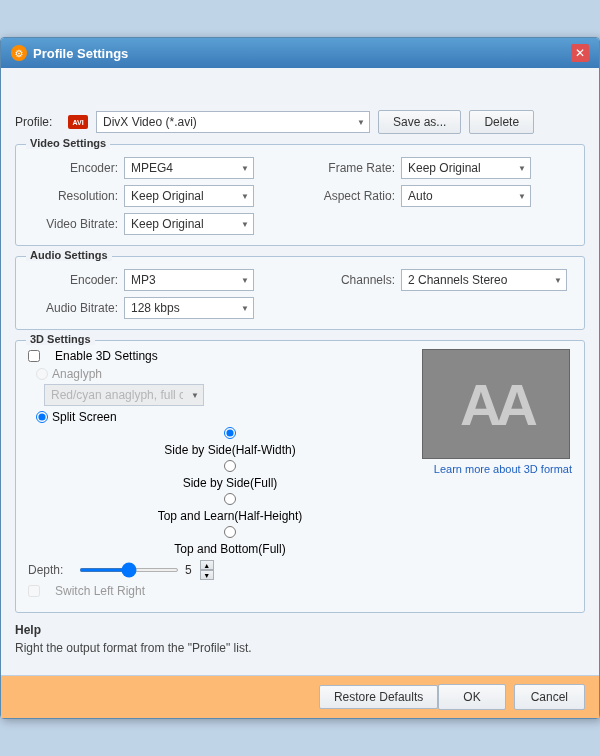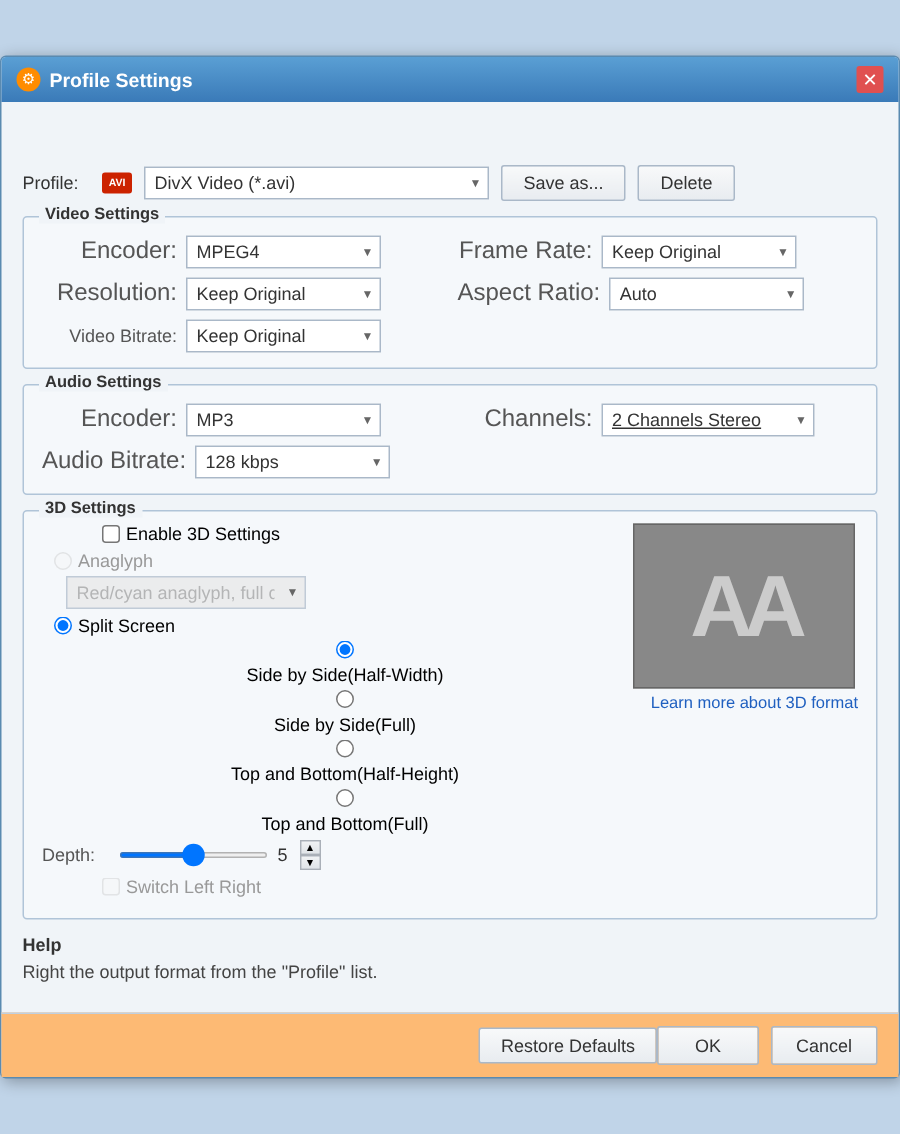--- a/index.html
+++ b/index.html
@@ -158,40 +158,39 @@
     }
     .field-row {
       display: flex;
       align-items: center;
       gap: 6px;
     }
     .field-label {
       text-align: right;
       min-width: 90px;
       color: #555;
-      font-size: 16px;
+      font-size: 12px;
     }
     .full-width-field {
       display: flex;
       align-items: center;
       gap: 6px;
       margin-top: 6px;
     }
     .video-bitrate-label {
       text-align: right;
       min-width: 90px;
       color: #555;
       font-size: 12px;
     }
     .settings-select {
       width: 130px;
     }
     .settings-select-wide {
-      width: 142px;
-      text-decoration: underline;
+      width: 166px;
     }
     
     .three-d-section {
       display: flex;
       gap: 10px;
     }
     .three-d-left {
       flex: 1;
     }
     .three-d-right {
@@ -210,23 +209,22 @@
       color: #2060c0;
       font-size: 11px;
       text-align: right;
       display: block;
       margin-top: 4px;
       cursor: pointer;
     }
     .checkbox-row {
       display: flex;
       align-items: center;
-      gap: 4px;
+      gap: 15px;
       margin-bottom: 4px;
-      margin-left: 40px;
     }
     .radio-row {
       display: flex;
       align-items: center;
       gap: 4px;
       margin-bottom: 3px;
       margin-left: 8px;
     }
     .radio-sub {
       margin-left: 20px;
@@ -327,21 +325,21 @@
     <button class="close-btn">✕</button>
   </div>
 
   <div class="dialog-body">
 
     <div class="profile-row">
       <span class="profile-label">Profile:</span>
       <div class="profile-select-row">
         <div class="profile-avi-icon">AVI</div>
         <div class="select-wrapper">
-          <select style="width:230px;">
+          <select style="width:274px;">
             <option>DivX Video (*.avi)</option>
           </select>
         </div>
       </div>
       <button class="btn">Save as...</button>
       <button class="btn">Delete</button>
     </div>
 
     <div class="section-box">
       <span class="section-title">Video Settings</span>
@@ -445,21 +443,21 @@
           <div class="radio-row radio-sub">
             <input type="radio" name="splitopt" id="sbsh" checked="" style="">
             <label for="sbsh">Side by Side(Half-Width)</label>
           </div>
           <div class="radio-row radio-sub">
             <input type="radio" name="splitopt" id="sbsf" style="">
             <label for="sbsf">Side by Side(Full)</label>
           </div>
           <div class="radio-row radio-sub">
             <input type="radio" name="splitopt" id="tbh" style="">
-            <label for="tbh">Top and Bottom(Half-Height)</label>
+            <label for="tbh">Top and Learn(Half-Height)</label>
           </div>
           <div class="radio-row radio-sub">
             <input type="radio" name="splitopt" id="tbf" style="">
             <label for="tbf">Top and Bottom(Full)</label>
           </div>
           <div class="depth-row">
             <span class="depth-label">Depth:</span>
             <input type="range" min="0" max="10" value="5" style="">
             <span class="depth-value">5</span>
             <div class="depth-spinner">

